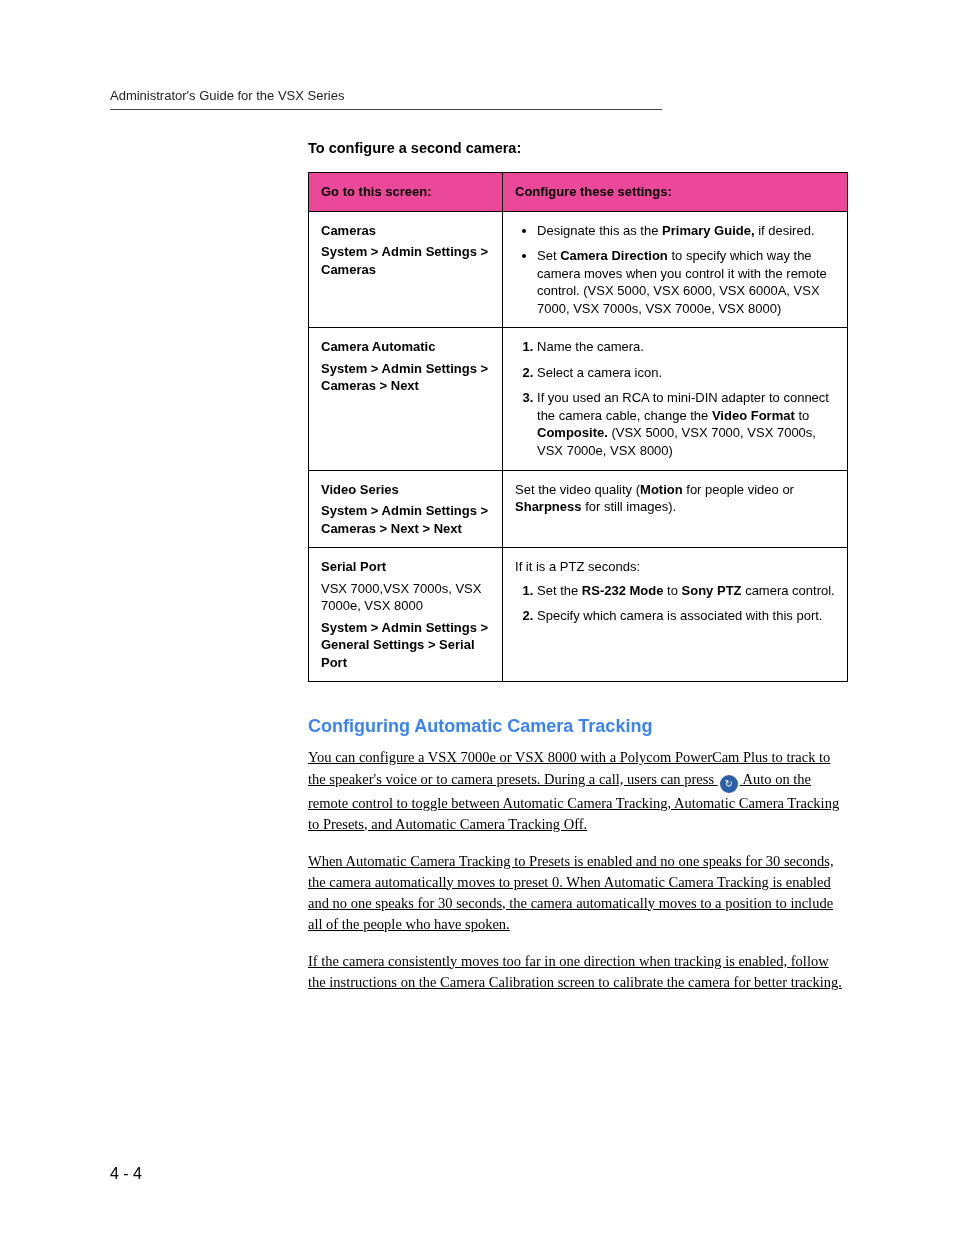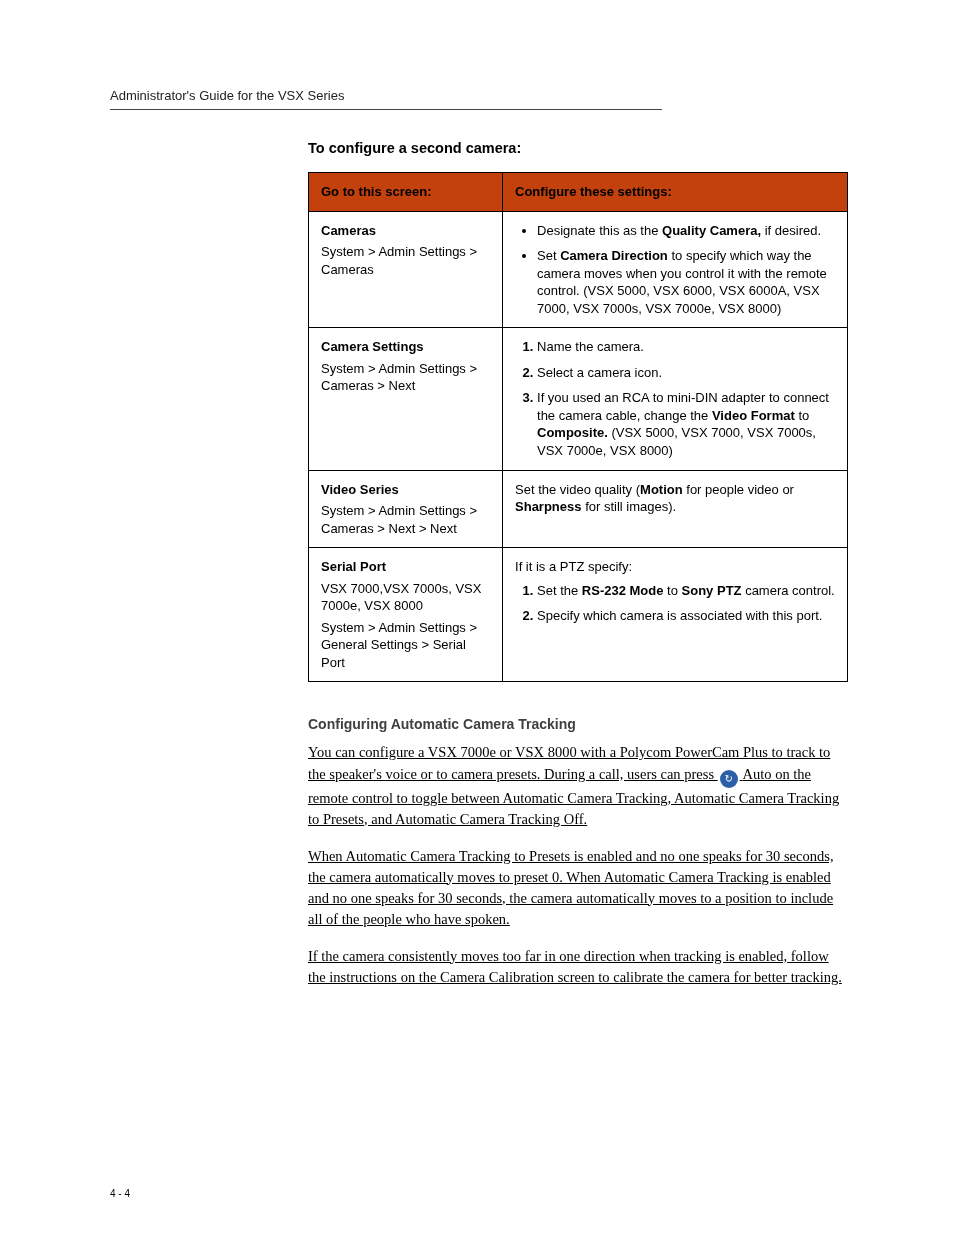--- a/index.html
+++ b/index.html
@@ -42,31 +42,32 @@
     line-height: 1.35;
   }
   table.settings th, table.settings td {
     border: 1px solid #000;
     padding: 10px 12px;
     vertical-align: top;
     text-align: left;
   }
   table.settings th {
     font-weight: 700;
-    background: #c2410c;
+    background: #ec4899;
   }
   table.settings td.col-left {
     width: 36%;
   }
   .cell-heading {
     font-weight: 700;
   }
   .path {
     display: block;
     margin-top: 4px;
+    font-weight: bold;
   }
   .note {
     display: block;
     margin-top: 4px;
   }
   ul.bullets, ol.nums {
     margin: 0;
     padding-left: 22px;
   }
   ul.bullets li, ol.nums li {
@@ -78,22 +79,22 @@
   ol.nums {
     list-style: decimal;
   }
   ol.nums > li::marker {
     font-weight: 700;
   }
   .intro-line {
     margin-bottom: 6px;
   }
   h3.subsection {
-    color: #404040;
-    font-size: 14px;
+    color: #3b82f6;
+    font-size: 18px;
     font-weight: 600;
     margin: 34px 0 10px 0;
   }
   .body-serif {
     font-family: "Book Antiqua", Palatino, "Palatino Linotype", Georgia, serif;
     font-size: 14.5px;
     line-height: 1.45;
     text-decoration: underline;
   }
   .body-serif p {
@@ -109,22 +110,22 @@
     font-size: 10px;
     line-height: 18px;
     text-align: center;
     vertical-align: -3px;
     margin: 0 2px;
     font-family: Arial, sans-serif;
   }
   .page-num {
     position: absolute;
     left: 110px;
-    bottom: 36px;
-    font-size: 10px;
+    bottom: 52px;
+    font-size: 16px;
     font-family: "Helvetica Neue", Arial, sans-serif;
   }
 </style>
 </head>
 <body>
 
 <div class="page">
 
   <div class="running-head">Administrator's Guide for the VSX Series</div>
   <hr class="rule">
@@ -143,32 +144,32 @@
       <tbody>
 
         <tr>
           <td class="col-left">
             <span class="cell-heading">Cameras</span>
             <span class="path">System &gt; Admin Settings &gt; Cameras</span>
           </td>
           <td>
             <ul class="bullets">
               <li>
-                <span>Designate this as the </span><strong>Quality Camera,</strong><span> if desired.</span>
+                <span>Designate this as the </span><strong>Primary Guide,</strong><span> if desired.</span>
               </li>
               <li>
                 <span>Set </span><strong>Camera Direction</strong><span> to specify which way the camera moves when you control it with the remote control. (VSX 5000, VSX 6000, VSX 6000A, VSX 7000, VSX 7000s, VSX 7000e, VSX 8000)</span>
               </li>
             </ul>
           </td>
         </tr>
 
         <tr>
           <td class="col-left">
-            <span class="cell-heading">Camera Settings</span>
+            <span class="cell-heading">Camera Automatic</span>
             <span class="path">System &gt; Admin Settings &gt; Cameras &gt; Next</span>
           </td>
           <td>
             <ol class="nums">
               <li><span>Name the camera.</span></li>
               <li><span>Select a camera icon.</span></li>
               <li>
                 <span>If you used an RCA to mini-DIN adapter to connect the camera cable, change the </span><strong>Video Format</strong><span> to </span><strong>Composite.</strong><span> (VSX 5000, VSX 7000, VSX 7000s, VSX 7000e, VSX 8000)</span>
               </li>
             </ol>
@@ -185,21 +186,21 @@
           </td>
         </tr>
 
         <tr>
           <td class="col-left">
             <span class="cell-heading">Serial Port</span>
             <span class="note">VSX 7000,VSX 7000s, VSX 7000e, VSX 8000</span>
             <span class="path">System &gt; Admin Settings &gt; General Settings &gt; Serial Port</span>
           </td>
           <td>
-            <div class="intro-line">If it is a PTZ specify:</div>
+            <div class="intro-line">If it is a PTZ seconds:</div>
             <ol class="nums">
               <li>
                 <span>Set the </span><strong>RS-232 Mode</strong><span> to </span><strong>Sony PTZ</strong><span> camera control.</span>
               </li>
               <li><span>Specify which camera is associated with this port.</span></li>
             </ol>
           </td>
         </tr>
       </tbody>
     </table>

